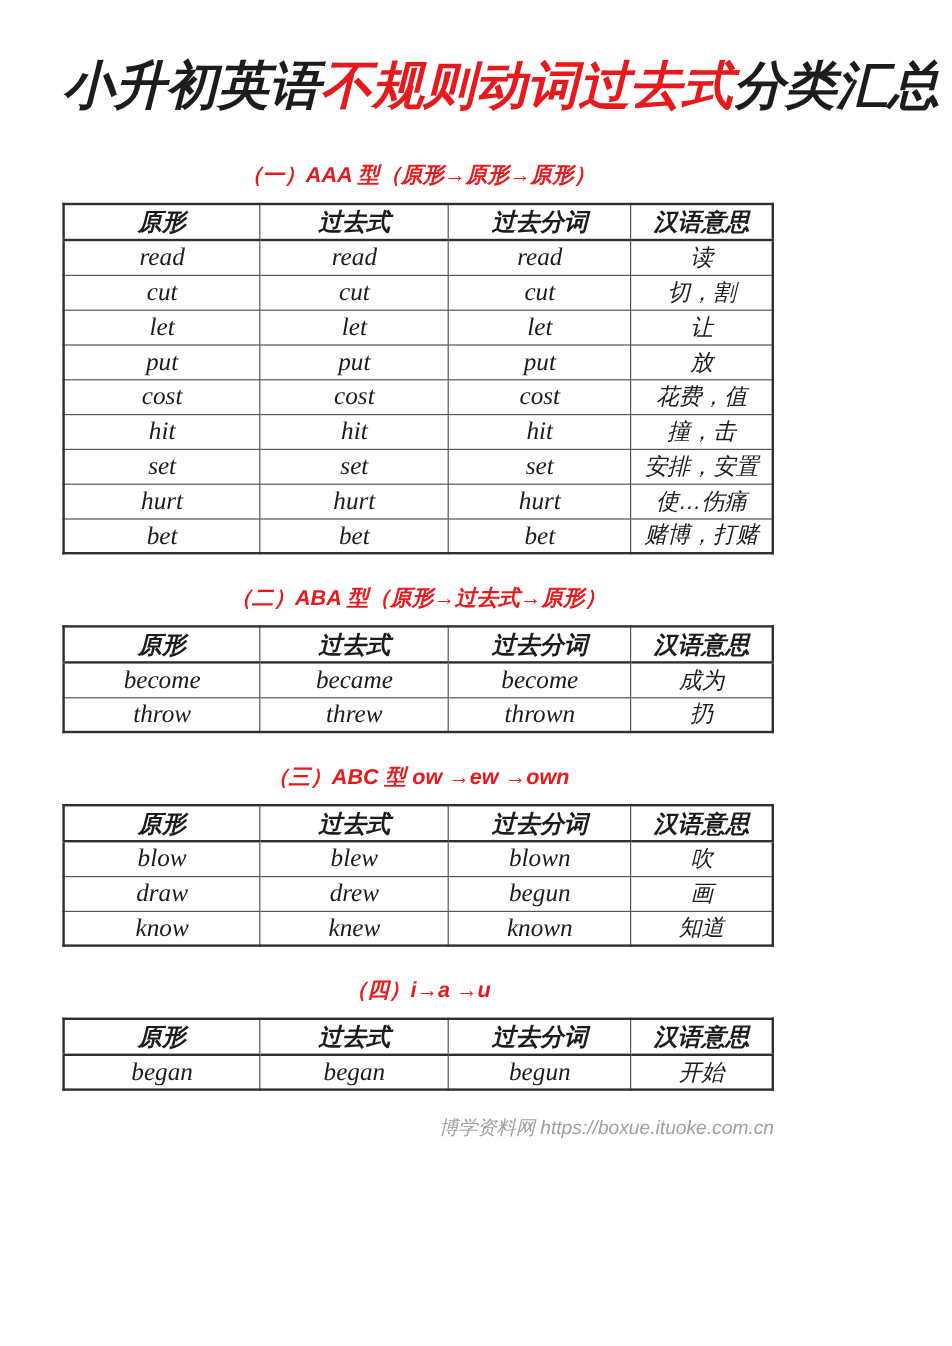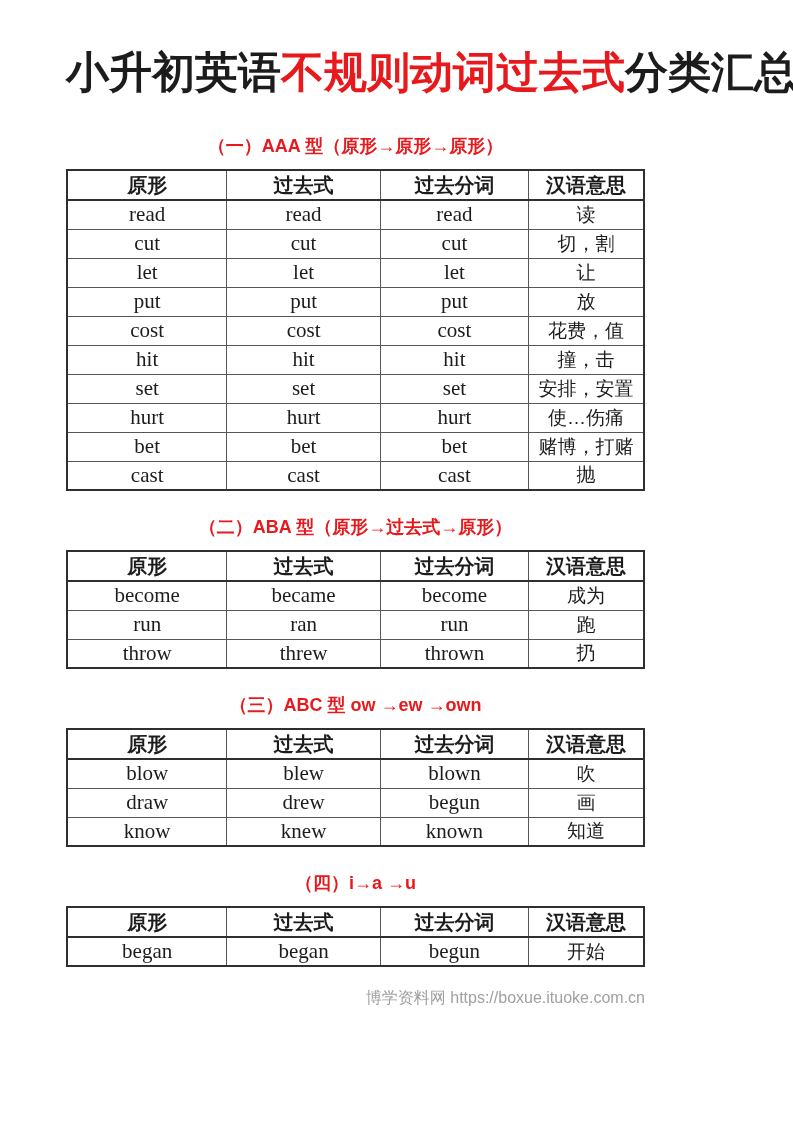--- a/index.html
+++ b/index.html
@@ -13,21 +13,22 @@
   html,body{margin:0;padding:0;}
   body{
     width:793px;height:1122px;
     background:#ffffff;
     font-family:"Liberation Sans", sans-serif;
     color:var(--text-black);
     overflow:hidden;
   }
   .page{
     width:711px;height:1122px;
-    padding:46px 66px 0 66px;
+    padding:46px 66px 0 52px;
+    font-style:italic;
   }
   .page-title{
     margin:0;
     text-align:center;
     font-size:43px;
     line-height:52px;
     font-weight:900;
     letter-spacing:0px;
     color:var(--text-black);
     white-space:nowrap;
@@ -154,26 +155,20 @@
             <td class="en">hurt</td>
             <td class="en">hurt</td>
             <td class="cn">使…伤痛</td>
           </tr>
           <tr>
             <td class="en">bet</td>
             <td class="en">bet</td>
             <td class="en">bet</td>
             <td class="cn">赌博，打赌</td>
           </tr>
-          <tr>
-            <td class="en">cast</td>
-            <td class="en">cast</td>
-            <td class="en">cast</td>
-            <td class="cn">抛</td>
-          </tr>
         </tbody>
     </table>
   </section>
 
   <section>
     <h2 class="section-heading">（二）ABA 型（原形→过去式→原形）</h2>
     <table class="verb-table">
       <colgroup>
           <col class="c1">
           <col class="c2">
@@ -189,26 +184,20 @@
           </tr>
         </thead>
       <tbody>
           <tr>
             <td class="en">become</td>
             <td class="en">became</td>
             <td class="en">become</td>
             <td class="cn">成为</td>
           </tr>
           <tr>
-            <td class="en">run</td>
-            <td class="en">ran</td>
-            <td class="en">run</td>
-            <td class="cn">跑</td>
-          </tr>
-          <tr>
             <td class="en">throw</td>
             <td class="en">threw</td>
             <td class="en">thrown</td>
             <td class="cn">扔</td>
           </tr>
         </tbody>
     </table>
   </section>
 
   <section>

